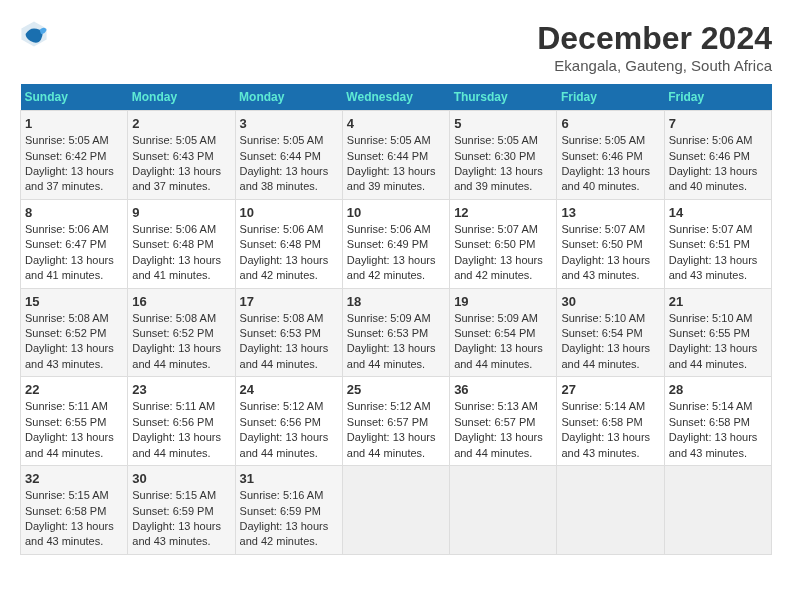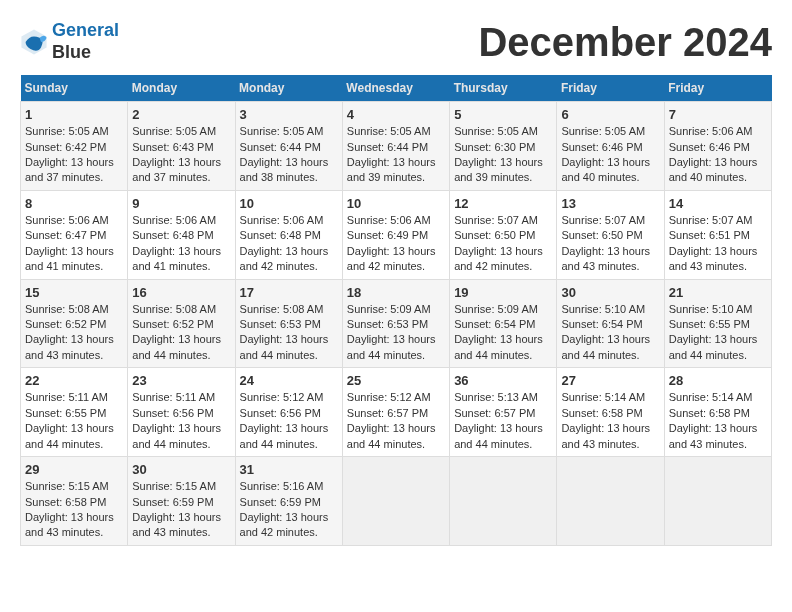--- a/index.html
+++ b/index.html
@@ -31,36 +31,36 @@
     }
     .logo-icon {
       width: 28px;
       height: 28px;
       margin-right: 4px;
     }
     .title-block {
       text-align: right;
     }
     .main-title {
-      font-size: 40px;
+      font-size: 32px;
       font-weight: bold;
       color: #333;
     }
     .subtitle {
       font-size: 15px;
       color: #555;
     }
     table {
       width: 100%;
       border-collapse: collapse;
       font-size: 11px;
     }
     thead tr th {
       background-color: #1a6faf;
-      color: #e5e5e5;
+      color: #5eead4;
       padding: 6px 4px;
       text-align: left;
       font-size: 12px;
       font-weight: bold;
     }
     tbody tr td {
       vertical-align: top;
       padding: 4px 4px;
       border: 1px solid #ddd;
       color: #333;
@@ -85,27 +85,24 @@
 </head>
 <body>
 
 <div class="header-area">
   <div class="logo">
     <svg class="logo-icon" viewBox="0 0 40 40">
       <polygon points="20,2 38,12 38,28 20,38 2,28 2,12" fill="#1a6faf" opacity="0.15"></polygon>
       <path d="M8 20 Q15 8 28 14 Q35 18 30 28 Q25 36 15 30 Q8 26 8 20Z" fill="#1a6faf"></path>
       <path d="M28 14 Q35 8 38 14 Q36 20 30 20Z" fill="#4da6e8"></path>
     </svg>
-    <div class="logo-text">
-      <div><span>General</span></div>
-      <div>Blue</div>
-    </div>
   </div>
   <div class="title-block">
     <div class="main-title">December 2024</div>
+    <div class="subtitle">Ekangala, Gauteng, South Africa</div>
   </div>
 </div>
 
 <table>
   <thead>
     <tr id="days-header-row">
     <th>Sunday</th>
         <th>Monday</th>
         <th>Monday</th>
         <th>Wednesday</th>
@@ -145,21 +142,21 @@
       <tr>
         <td><span class="day-num">22</span><span>Sunrise: 5:11 AM</span><br><span>Sunset: 6:55 PM</span><br><span>Daylight: 13 hours and 44 minutes.</span></td>
         <td><span class="day-num">23</span><span>Sunrise: 5:11 AM</span><br><span>Sunset: 6:56 PM</span><br><span>Daylight: 13 hours and 44 minutes.</span></td>
         <td><span class="day-num">24</span><span>Sunrise: 5:12 AM</span><br><span>Sunset: 6:56 PM</span><br><span>Daylight: 13 hours and 44 minutes.</span></td>
         <td><span class="day-num">25</span><span>Sunrise: 5:12 AM</span><br><span>Sunset: 6:57 PM</span><br><span>Daylight: 13 hours and 44 minutes.</span></td>
         <td><span class="day-num">36</span><span>Sunrise: 5:13 AM</span><br><span>Sunset: 6:57 PM</span><br><span>Daylight: 13 hours and 44 minutes.</span></td>
         <td><span class="day-num">27</span><span>Sunrise: 5:14 AM</span><br><span>Sunset: 6:58 PM</span><br><span>Daylight: 13 hours and 43 minutes.</span></td>
         <td><span class="day-num">28</span><span>Sunrise: 5:14 AM</span><br><span>Sunset: 6:58 PM</span><br><span>Daylight: 13 hours and 43 minutes.</span></td>
       </tr>
       <tr>
-        <td><span class="day-num">29</span><span>Sunrise: 5:15 AM</span><br><span>Sunset: 6:58 PM</span><br><span>Daylight: 13 hours and 43 minutes.</span></td>
+        <td><span class="day-num">32</span><span>Sunrise: 5:15 AM</span><br><span>Sunset: 6:58 PM</span><br><span>Daylight: 13 hours and 43 minutes.</span></td>
         <td><span class="day-num">30</span><span>Sunrise: 5:15 AM</span><br><span>Sunset: 6:59 PM</span><br><span>Daylight: 13 hours and 43 minutes.</span></td>
         <td><span class="day-num">31</span><span>Sunrise: 5:16 AM</span><br><span>Sunset: 6:59 PM</span><br><span>Daylight: 13 hours and 42 minutes.</span></td>
         <td class="empty-cell"></td>
         <td class="empty-cell"></td>
         <td class="empty-cell"></td>
         <td class="empty-cell"></td>
       </tr>
     </tbody>
 </table>
 

